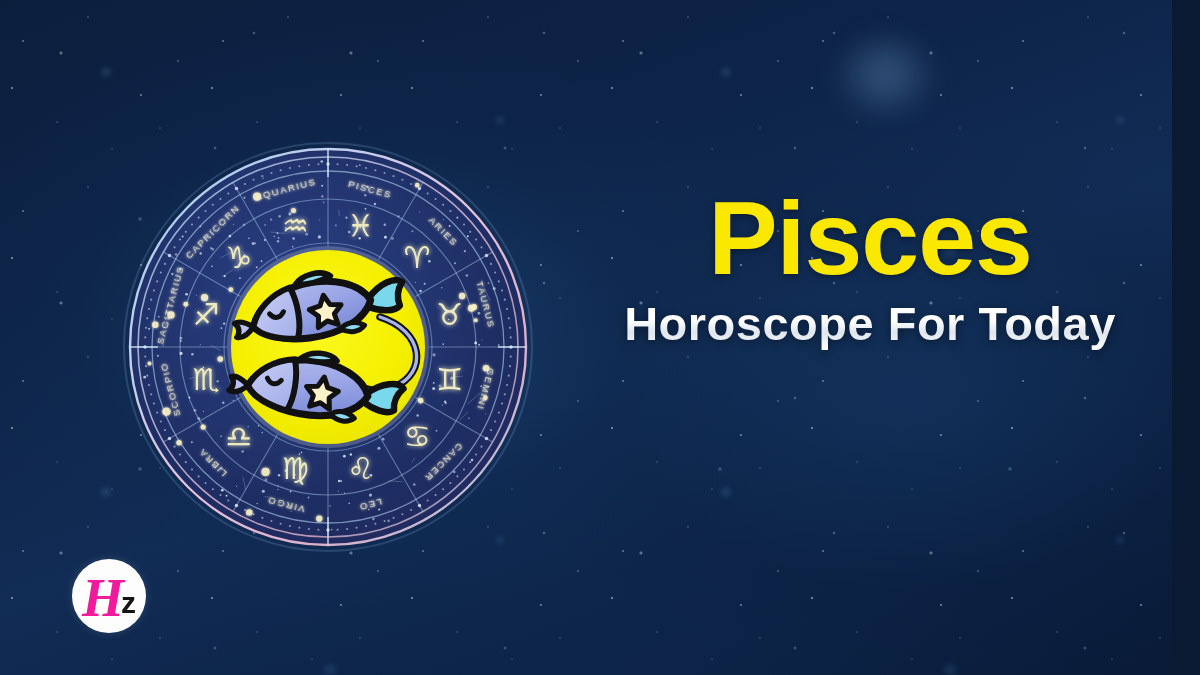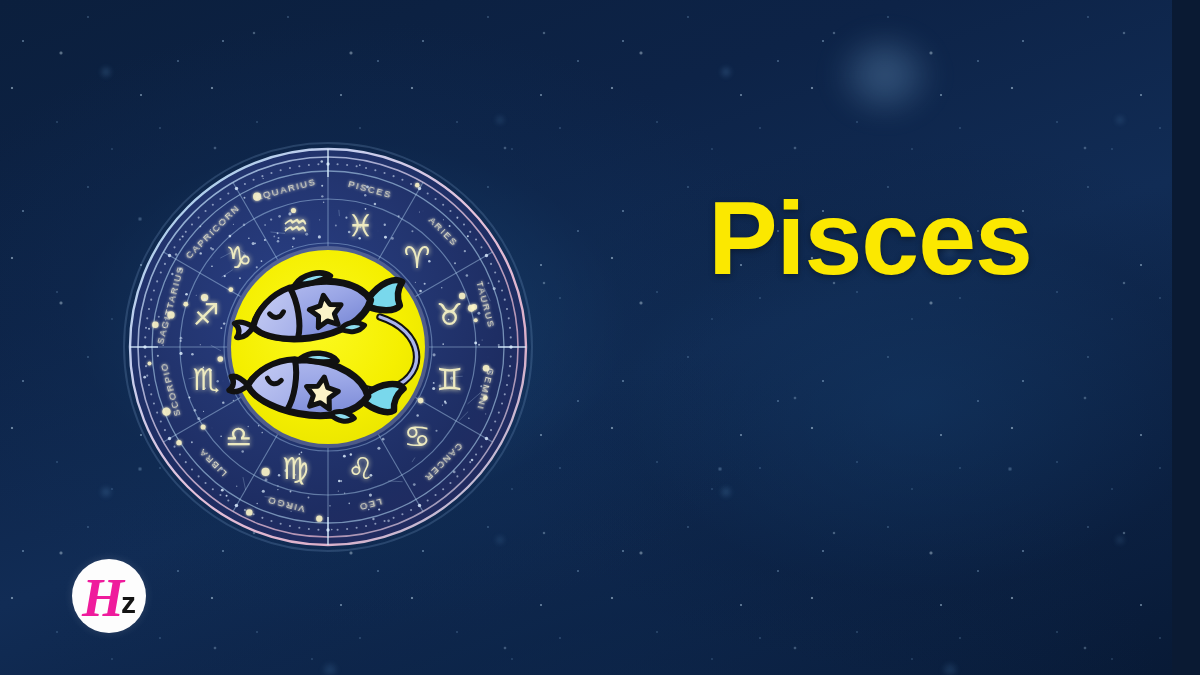--- a/index.html
+++ b/index.html
@@ -692,20 +692,21 @@
           <path d="M -14,-31 C -6,-40 14,-42 22,-34 C 10,-30 -4,-29 -14,-31 Z" fill="#8ddcef" stroke="#111111" stroke-width="5.5" stroke-linejoin="round"></path>
 
           <path d="M 24,20 C 32,26 42,26 48,20 C 40,14 30,14 24,20 Z" fill="#8ddcef" stroke="#111111" stroke-width="5" stroke-linejoin="round"></path>
         </g>
       </g>
     </svg>
   </div>
 
   <div id="text-block">
     <div id="sign-title">Pisces</div>
+    <div id="subtitle">Horoscope For Today</div>
   </div>
 
   <div id="logo">
     <span class="h">H</span>
     <span class="z">z</span>
   </div>
 
 </div>
 
 </body></html>

